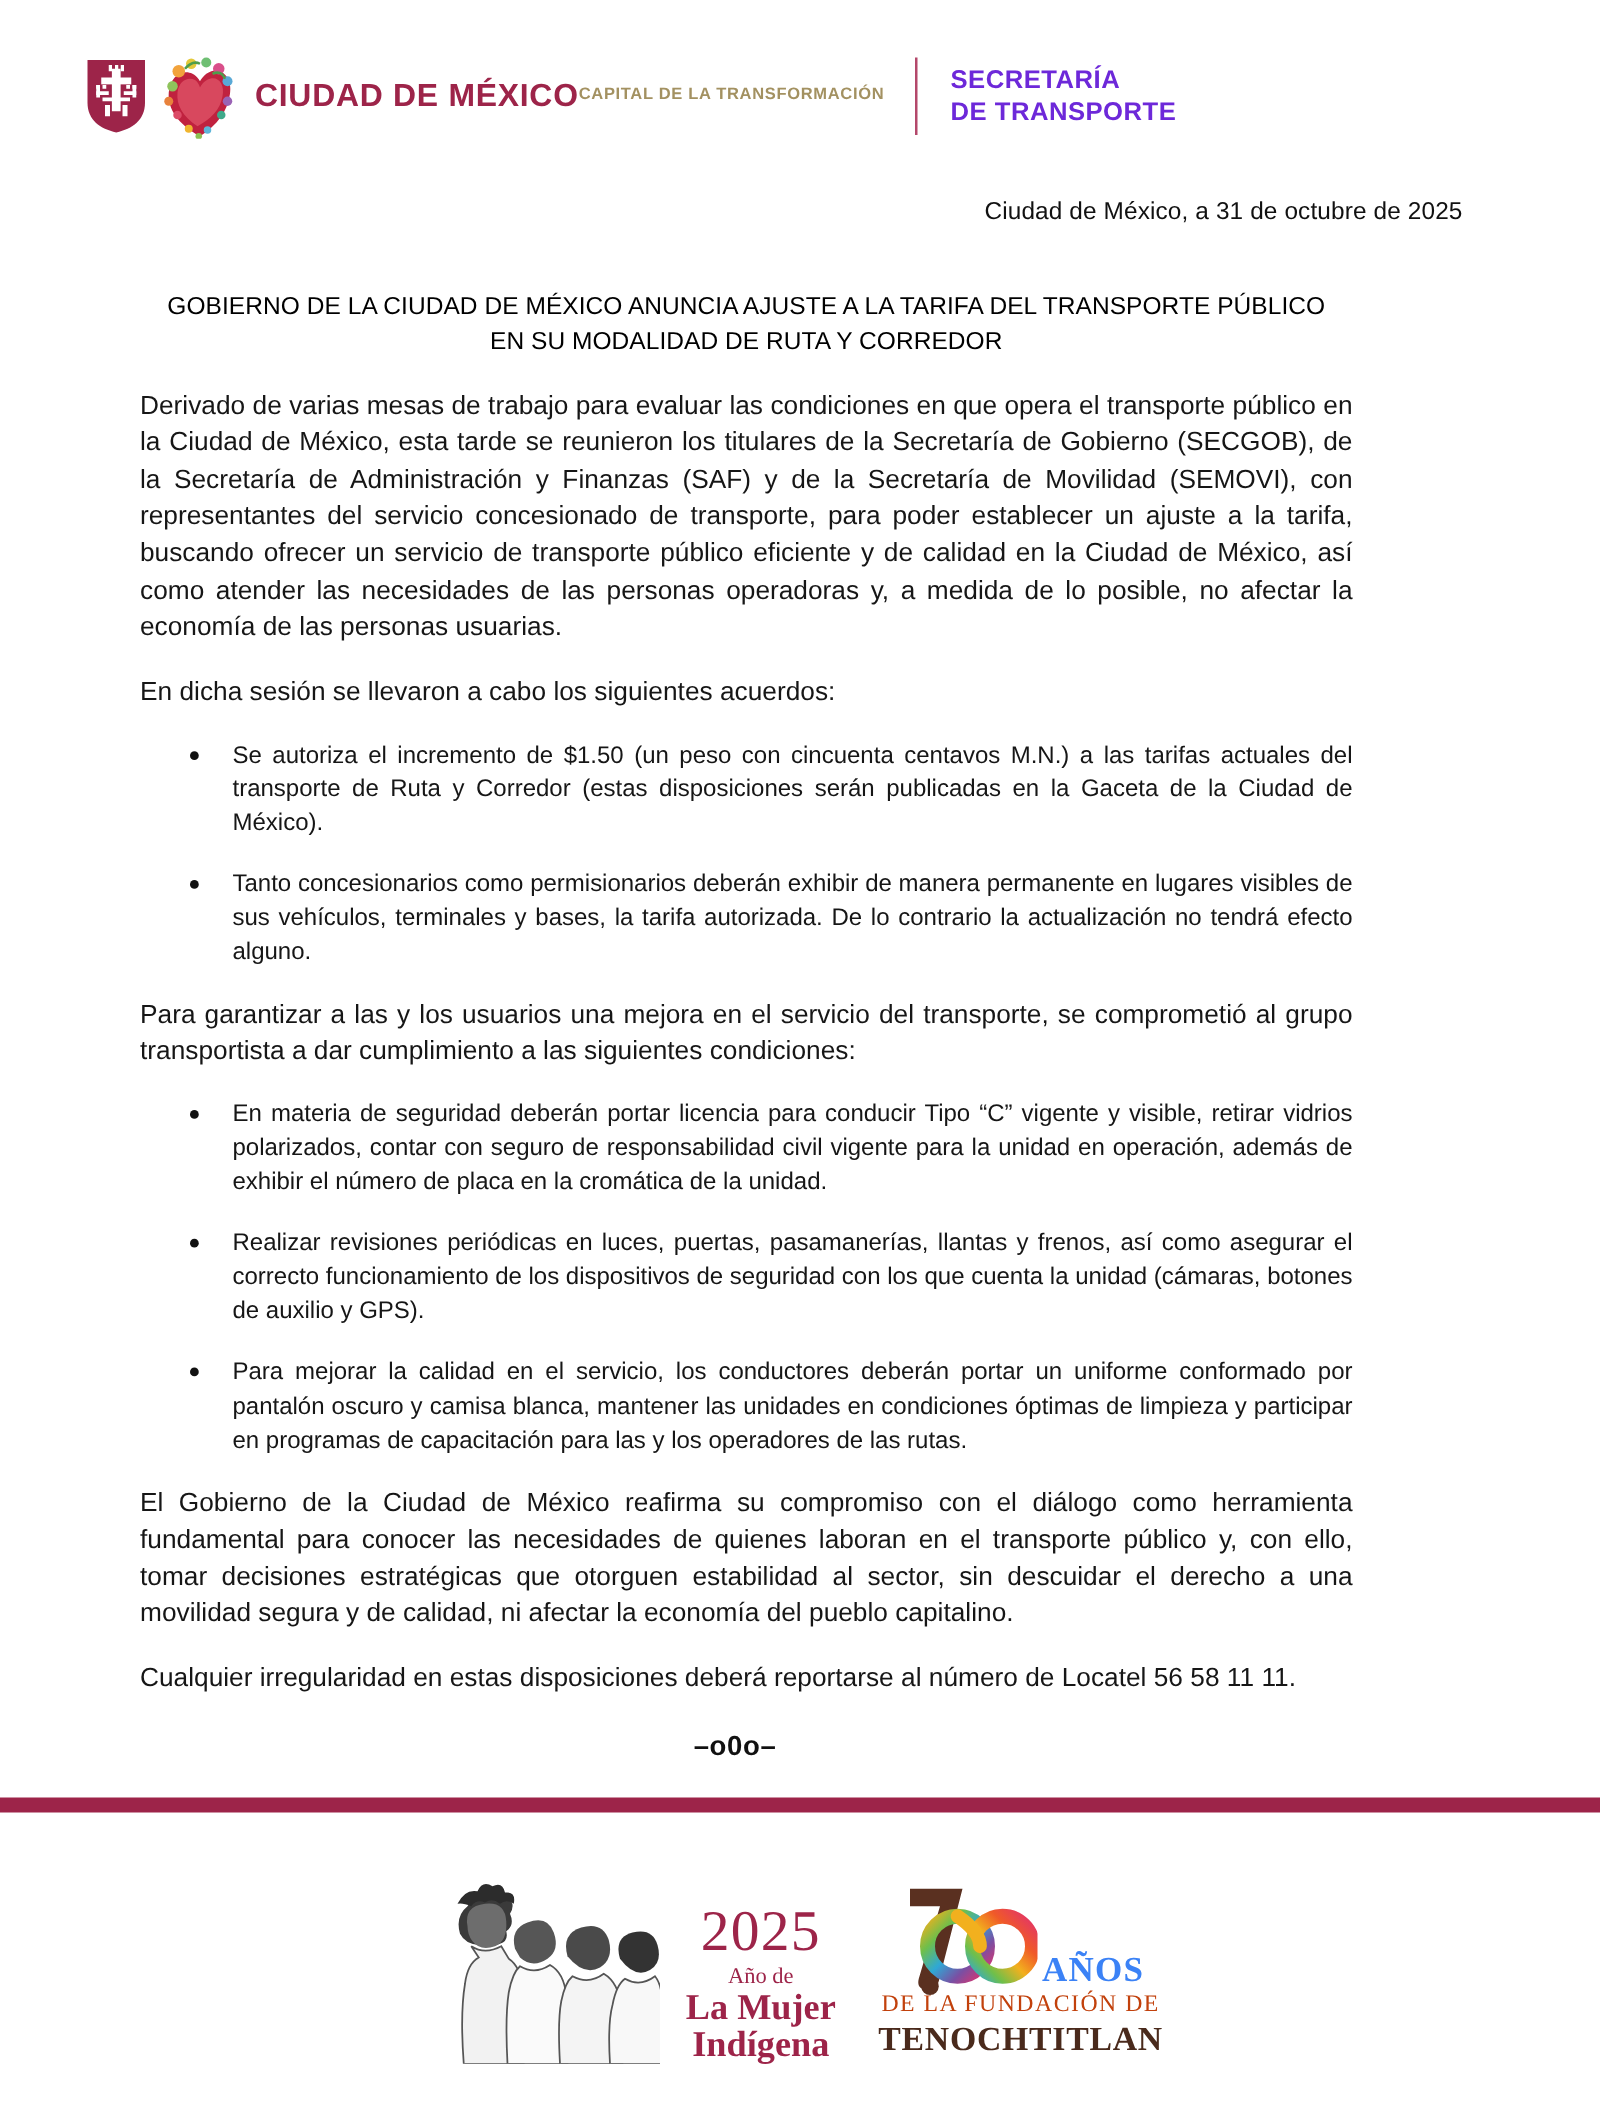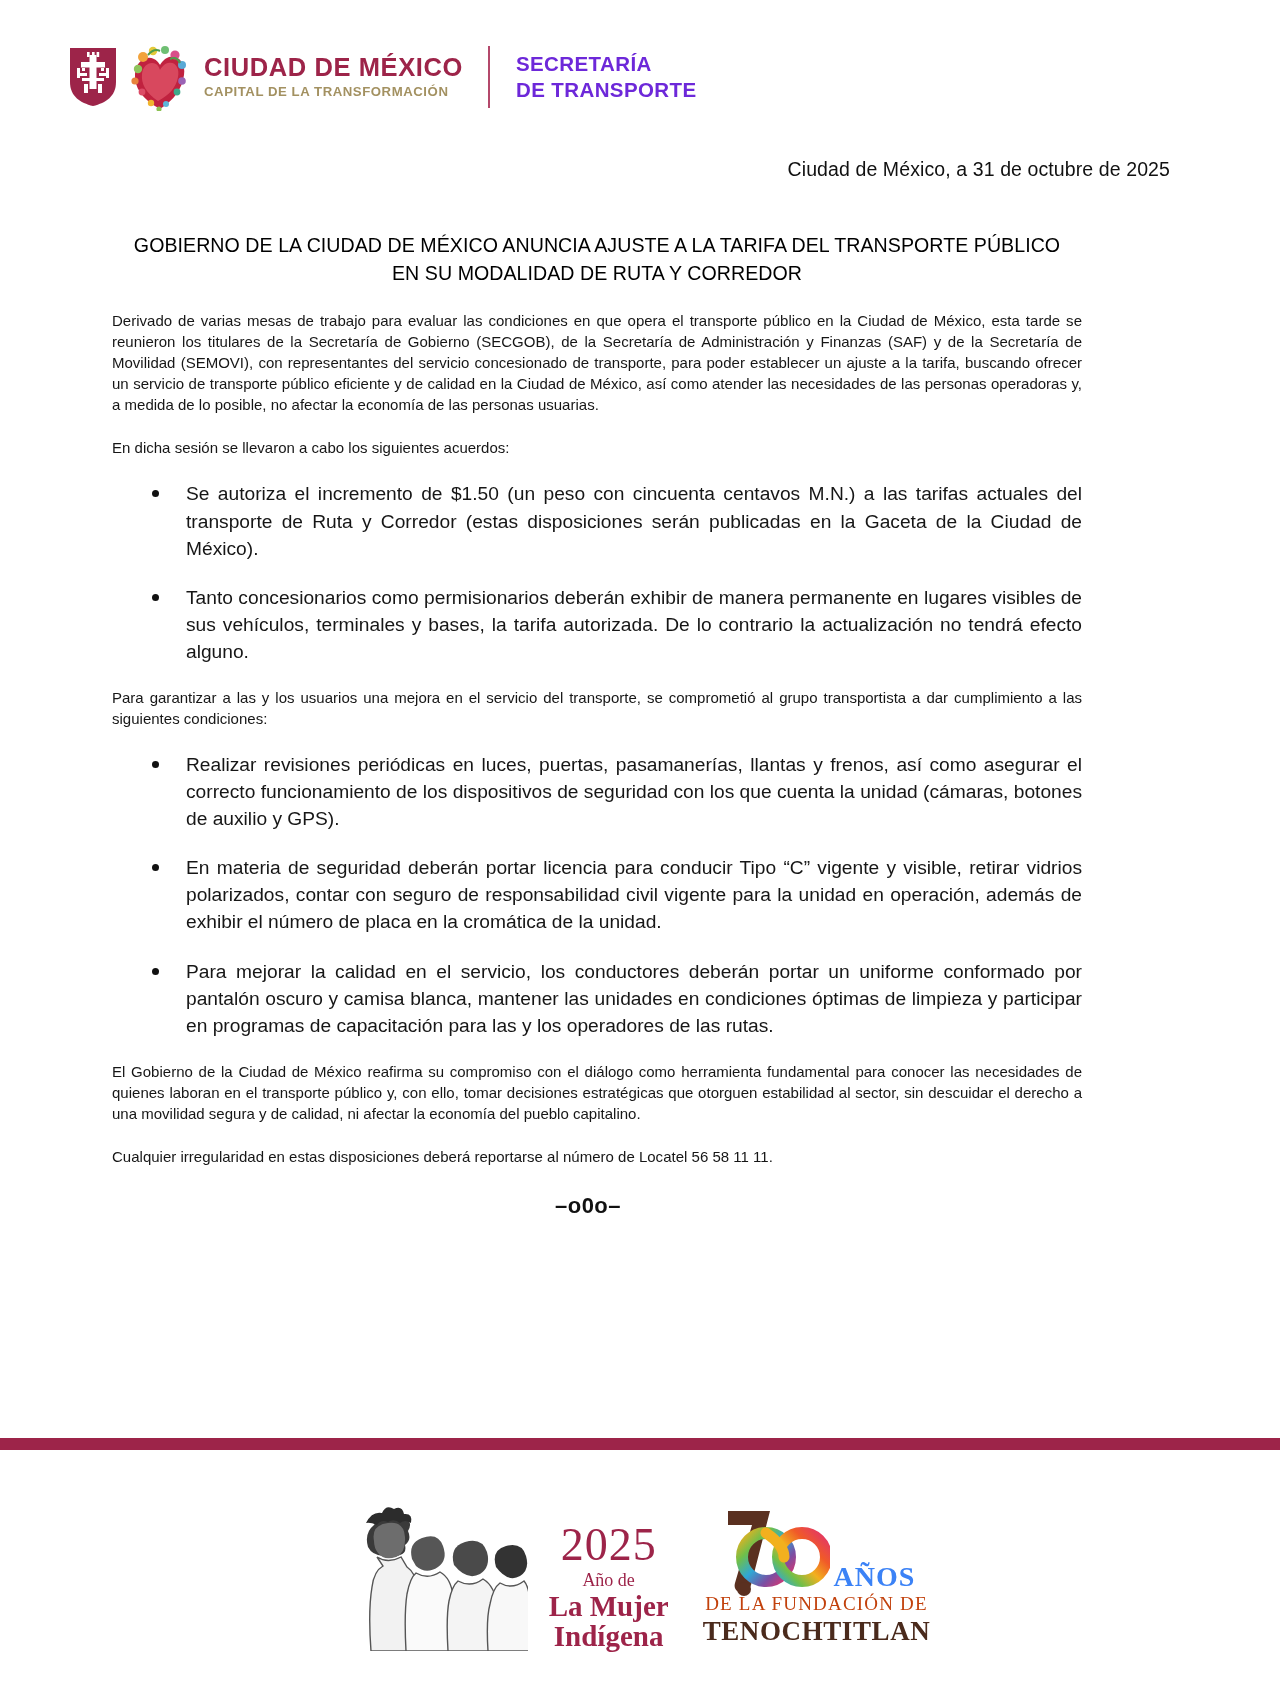--- a/index.html
+++ b/index.html
@@ -34,21 +34,20 @@
   }
   .heart-emblem {
     width: 58px;
     height: 68px;
     flex: 0 0 auto;
     margin-left: 12px;
   }
   .brand-text {
     margin-left: 16px;
     display: flex;
-    flex-direction: column;
     justify-content: center;
   }
   .brand-main {
     font-size: 25.5px;
     font-weight: bold;
     letter-spacing: 0.6px;
     color: #9d2449;
     line-height: 1.05;
     white-space: nowrap;
   }
@@ -101,21 +100,21 @@
     font-weight: normal;
     text-align: center;
     line-height: 1.42;
     letter-spacing: 0.05px;
     margin: 0 0 22px 0;
     padding: 0 18px;
     color: #000;
   }
   p.para {
     margin: 16px 0 22px 0;
-    font-size: 15px;
+    font-size: 21px;
     line-height: 1.41;
     text-align: justify;
     text-justify: inter-word;
     color: #161616;
     letter-spacing: 0.01px;
   }
   p.para.last-nojust {
     text-align: left;
   }
   ul.bullets {
@@ -338,22 +337,22 @@
     <p class="para last-nojust">En dicha sesión se llevaron a cabo los siguientes acuerdos:</p>
 
     <ul class="bullets">
       <li>Se autoriza el incremento de $1.50 (un peso con cincuenta centavos M.N.) a las tarifas actuales del transporte de Ruta y Corredor (estas disposiciones serán publicadas en la Gaceta de la Ciudad de México).</li>
       <li>Tanto concesionarios como permisionarios deberán exhibir de manera permanente en lugares visibles de sus vehículos, terminales y bases, la tarifa autorizada. De lo contrario la actualización no tendrá efecto alguno.</li>
     </ul>
 
     <p class="para">Para garantizar a las y los usuarios una mejora en el servicio del  transporte, se comprometió al grupo transportista a dar cumplimiento a las siguientes condiciones:</p>
 
     <ul class="bullets">
+      <li>En materia de seguridad deberán portar licencia para conducir Tipo “C” vigente y visible, retirar vidrios polarizados, contar con seguro de responsabilidad civil vigente para la unidad en operación, además de exhibir el número de placa en la cromática de la unidad.</li>
       <li>Realizar revisiones periódicas en luces, puertas, pasamanerías, llantas y frenos, así como asegurar el correcto funcionamiento de los dispositivos de seguridad con los que cuenta la unidad (cámaras, botones de auxilio y GPS).</li>
-      <li>En materia de seguridad deberán portar licencia para conducir Tipo “C” vigente y visible, retirar vidrios polarizados, contar con seguro de responsabilidad civil vigente para la unidad en operación, además de exhibir el número de placa en la cromática de la unidad.</li>
       <li>Para mejorar la calidad en el servicio, los conductores deberán portar un uniforme conformado por pantalón oscuro y camisa blanca, mantener las unidades en condiciones óptimas de limpieza y participar en programas de capacitación para las y los operadores de las rutas.</li>
     </ul>
 
     <p class="para">El Gobierno de la Ciudad de México reafirma su compromiso con el diálogo como herramienta fundamental para conocer las necesidades de quienes laboran en el transporte público y, con ello, tomar decisiones estratégicas que otorguen estabilidad al sector, sin descuidar el derecho a una movilidad segura y de calidad, ni afectar la economía del pueblo capitalino.</p>
 
     <p class="para last-nojust">Cualquier irregularidad en estas disposiciones deberá reportarse al número de Locatel 56 58 11 11.</p>
 
     <div class="sep-ooo">–o0o–</div>
   </div>
 

